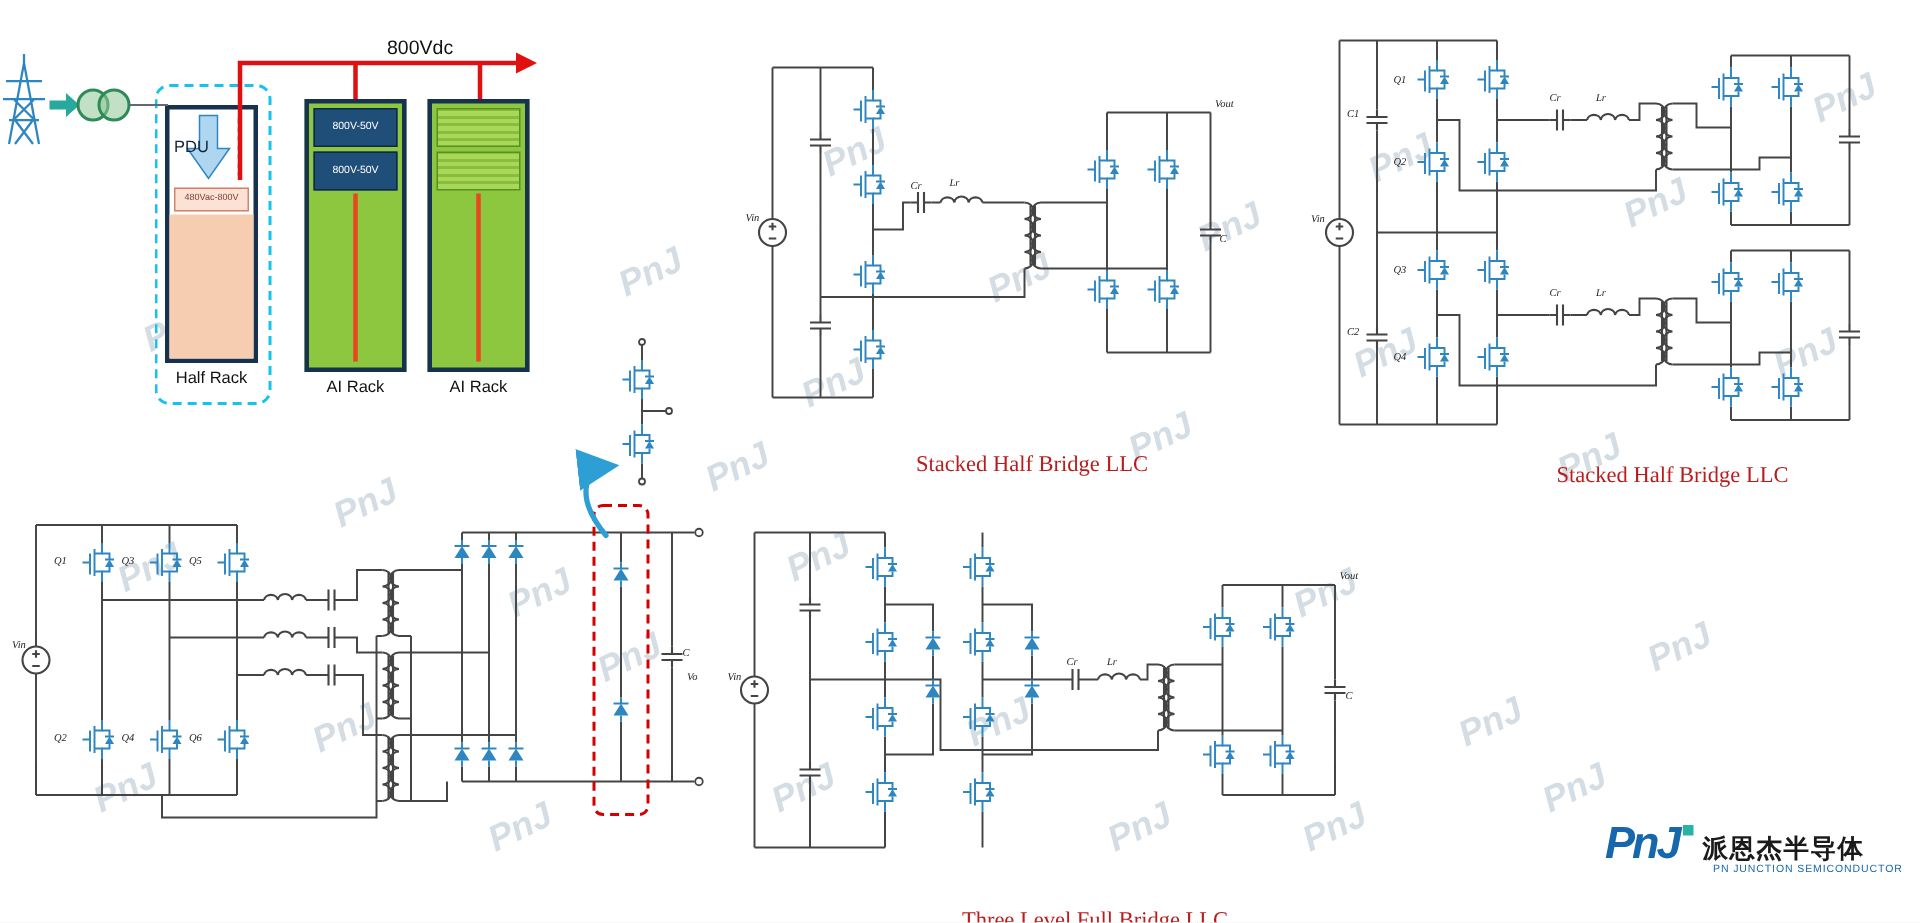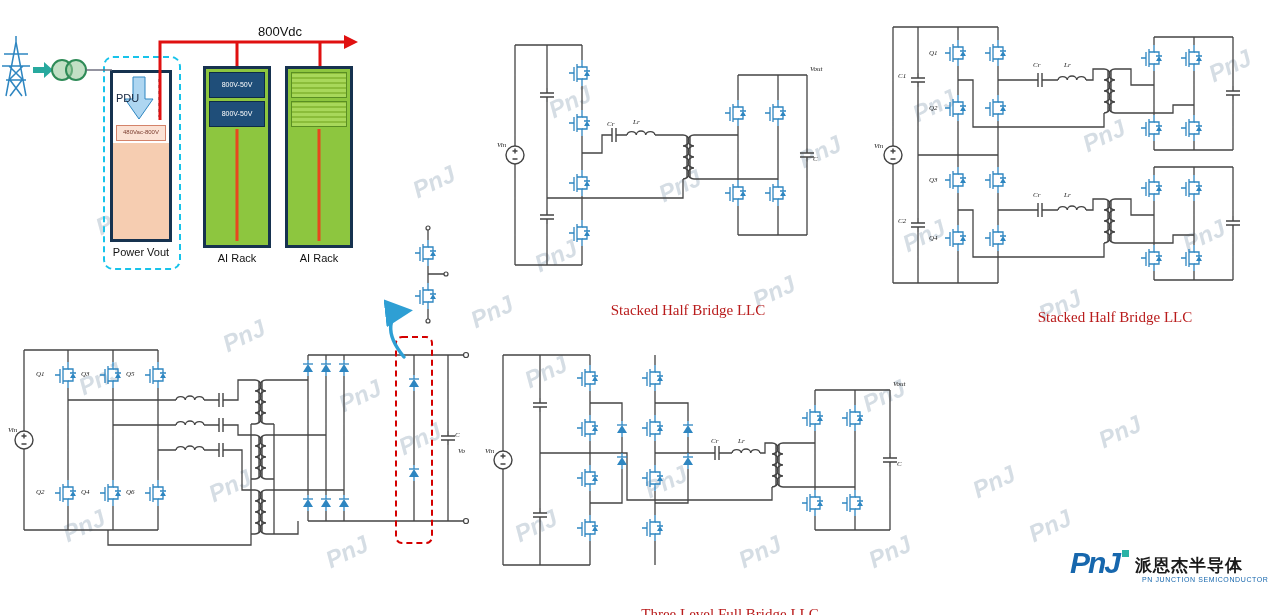--- a/index.html
+++ b/index.html
@@ -143,21 +143,21 @@
       <div class="mod">800V-50V</div>
       <div class="rack-red-line"></div>
     </div>
 
     <div class="rack ai-rack ai-rack-2">
       <div class="mod mod-green"></div>
       <div class="mod mod-green"></div>
       <div class="rack-red-line"></div>
     </div>
 
-    <div class="rack-label" style="left:104px;top:238px;width:74px">Power Vout</div>
+    <div class="rack-label" style="left:104px;top:238px;width:74px">Half Rack</div>
     <div class="rack-label" style="left:203px;top:244px;width:68px">AI Rack</div>
     <div class="rack-label" style="left:285px;top:244px;width:68px">AI Rack</div>
 
     <svg class="arch-svg" width="380" height="270">
       <g stroke="#2e86c1" stroke-width="1.5" fill="none">
         <path d="M6,88 L16,34 L26,88 M16,28 V36 M4,46 H28 M2,58 H30 M6,72 H26 M9,72 L23,58 M9,58 L23,72 M10,88 L22,72 M22,88 L10,72"></path>
       </g>
       <polygon points="33,59 44,59 44,54 53,62 44,70 44,65 33,65" fill="#28a99e"></polygon>
       <g stroke="#2e8b57" stroke-width="2" fill="rgba(144,198,149,0.55)">
         <circle cx="62" cy="62" r="10"></circle>

